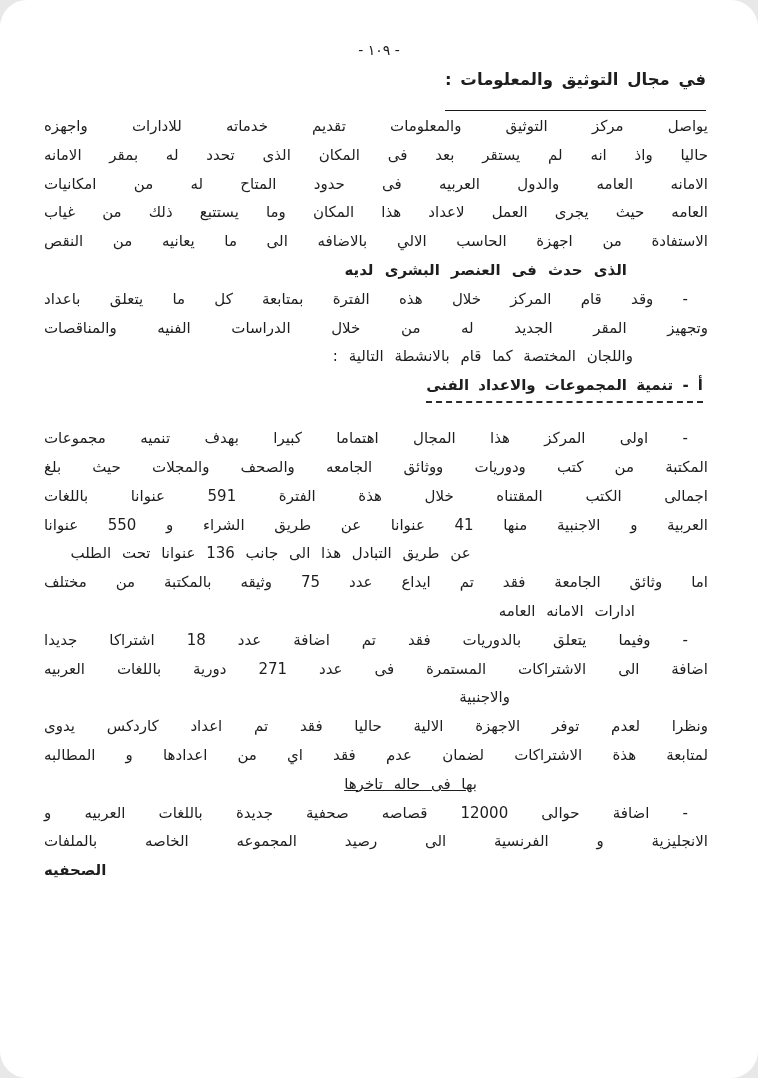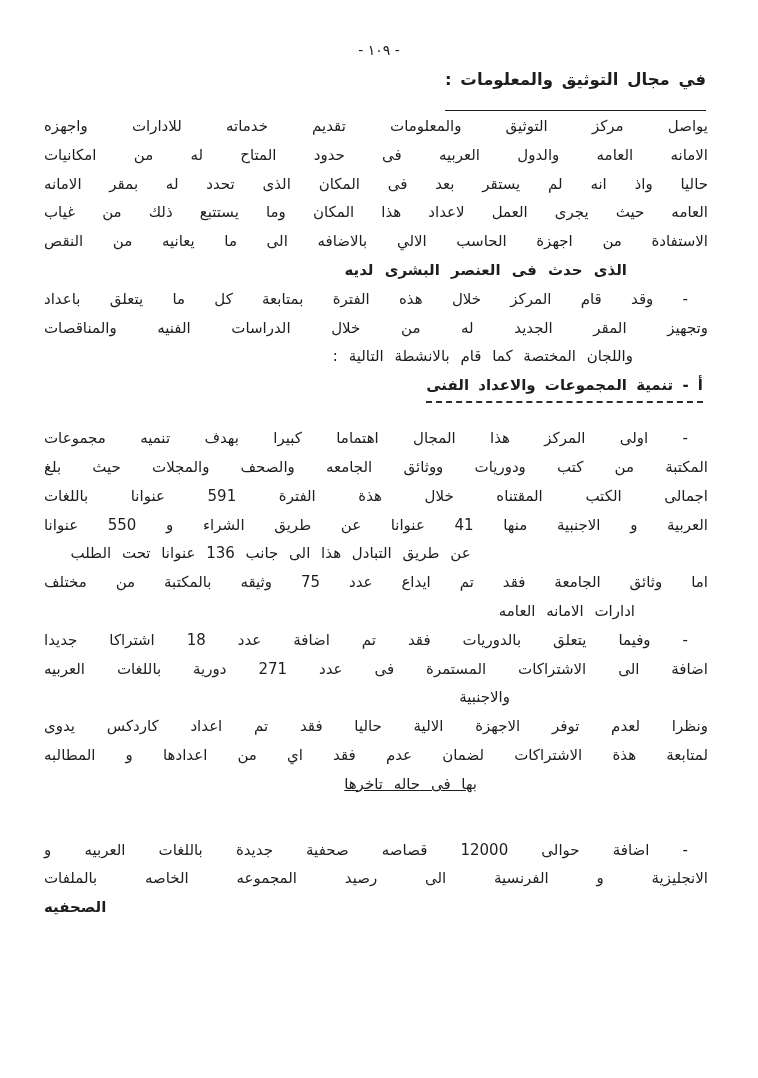--- a/index.html
+++ b/index.html
@@ -9,20 +9,21 @@
   }
   .page {
     position: relative;
     width: 758px;
     height: 1078px;
     margin: 0 auto;
     background: #ffffff;
     font-family: "DejaVu Sans", sans-serif;
     color: #1e1e1e;
     overflow: hidden;
+    border-radius: 27px;
   }
   .page-number {
     position: absolute;
     top: 42px;
     left: 0;
     width: 100%;
     text-align: center;
     font-size: 14px;
     letter-spacing: 2px;
     color: #1a1a1a;
@@ -81,39 +82,39 @@
 
 <div class="page">
   <div class="page-number">- ١٠٩ -</div>
 
   <div class="doc-heading-wrap">
     <span class="doc-heading">في مجال التوثيق والمعلومات :</span>
   </div>
 
   <div class="doc-body" id="doc-body">
       <div class="line justify">يواصل مركز التوثيق والمعلومات تقديم خدماته للادارات واجهزه</div>
+      <div class="line justify">حاليا واذ انه لم يستقر بعد فى المكان الذى تحدد له بمقر الامانه</div>
       <div class="line justify">الامانه العامه والدول العربيه فى حدود المتاح له من امكانيات</div>
-      <div class="line justify">حاليا واذ انه لم يستقر بعد فى المكان الذى تحدد له بمقر الامانه</div>
       <div class="line justify">العامه حيث يجرى العمل لاعداد هذا المكان وما يستتبع ذلك من غياب</div>
       <div class="line justify">الاستفادة من اجهزة الحاسب الالي بالاضافه الى ما يعانيه من النقص</div>
       <div class="line right" style="padding-right: 81px; font-weight: bold;">الذى حدث فى العنصر البشرى لديه</div>
       <div class="line justify" style="padding-right: 20px;">- وقد قام المركز خلال هذه الفترة بمتابعة كل ما يتعلق باعداد</div>
       <div class="line justify">وتجهيز المقر الجديد له من خلال الدراسات الفنيه والمناقصات</div>
       <div class="line right" style="padding-right: 75px;">واللجان المختصة كما قام بالانشطة التالية :</div>
       <div class="line heading" style="padding-right: 5px;"><span class="heading-underline">أ - تنمية المجموعات والاعداد الفنى</span></div>
       <div class="line justify" style="padding-right: 20px;">- اولى المركز هذا المجال اهتماما كبيرا بهدف تنميه مجموعات</div>
       <div class="line justify">المكتبة من كتب ودوريات ووثائق الجامعه والصحف والمجلات حيث بلغ</div>
       <div class="line justify">اجمالى الكتب المقتناه خلال هذة الفترة 591 عنوانا باللغات</div>
       <div class="line justify">العربية و الاجنبية منها 41 عنوانا عن طريق الشراء و 550 عنوانا</div>
       <div class="line right" style="padding-right: 211px; text-align: center;">عن طريق التبادل هذا الى جانب 136 عنوانا تحت الطلب</div>
       <div class="line justify">اما وثائق الجامعة فقد تم ايداع عدد 75 وثيقه بالمكتبة من مختلف</div>
       <div class="line right" style="padding-right: 73px;">ادارات الامانه العامه</div>
       <div class="line justify" style="padding-right: 20px;">- وفيما يتعلق بالدوريات فقد تم اضافة عدد 18 اشتراكا جديدا</div>
       <div class="line justify">اضافة الى الاشتراكات المستمرة فى عدد 271 دورية باللغات العربيه</div>
       <div class="line right" style="padding-right: 198px;">والاجنبية</div>
       <div class="line justify">ونظرا لعدم توفر الاجهزة الالية حاليا فقد تم اعداد كاردكس يدوى</div>
       <div class="line justify">لمتابعة هذة الاشتراكات لضمان عدم فقد اي من اعدادها و المطالبه</div>
       <div class="line right" style="padding-right: 231px; text-decoration: underline;">بها فى حاله تاخرها</div>
-      <div class="line justify" style="padding-right: 20px; margin-top: 37px;">- اضافة حوالى 12000 قصاصه صحفية جديدة باللغات العربيه و</div>
+      <div class="line justify" style="padding-right: 20px;">- اضافة حوالى 12000 قصاصه صحفية جديدة باللغات العربيه و</div>
       <div class="line justify">الانجليزية و الفرنسية الى رصيد المجموعه الخاصه بالملفات</div>
       <div class="line left">الصحفيه</div>
     </div>
 </div>
 
 </body></html>

